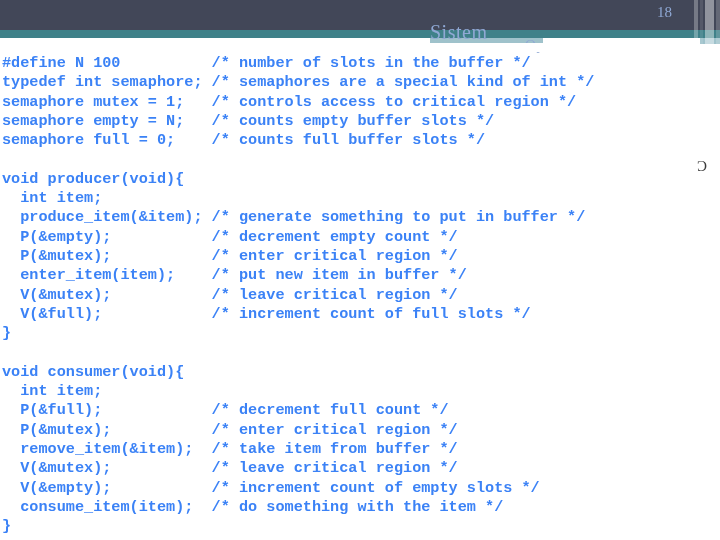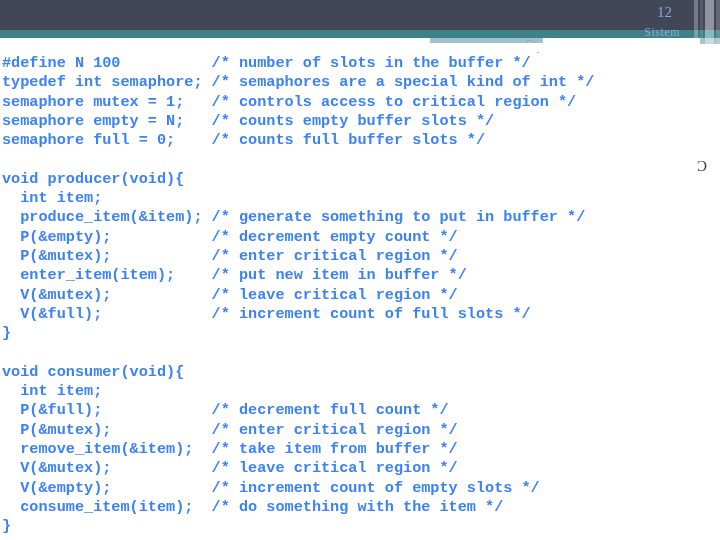--- a/index.html
+++ b/index.html
@@ -61,23 +61,23 @@
   .wb-mid   { left: 430px; top: 43px; width: 270px; height: 4px; }
   .wb-low   { left: 0;    top: 47px; width: 720px; height: 5px; }
   .wb-under { left: 543px; top: 38px; width: 157px; height: 6px; }
 
   
   #header-title {
     position: absolute;
     left: 430px;
     top: 25px;
     width: 250px;
-    text-align: right;
+    text-align: left;
     font-family: "Liberation Serif", "DejaVu Serif", serif;
-    font-size: 12px;
+    font-size: 20px;
     color: #8fa8d4;
     line-height: 15px;
     letter-spacing: 0.5px;
   }
   #header-subtitle {
     position: absolute;
     left: 425px;
     top: 38px;
     width: 250px;
     text-align: center;
@@ -141,18 +141,18 @@
   <div class="vstripe vs4"></div>
 
   <div id="header-title">Sistem</div>
   <div id="header-subtitle">Operasi</div>
 
   <div class="whitebar wb-left"></div>
   <div class="whitebar wb-under"></div>
   <div class="whitebar wb-mid"></div>
   <div class="whitebar wb-low"></div>
 
-  <div id="page-number">12</div>
+  <div id="page-number">18</div>
 </div>
 
 <div id="margin-glyph">Ɔ</div>
 
 <div id="code-body"><div class="code-line">#define N 100          /* number of slots in the buffer */</div><div class="code-line">typedef int semaphore; /* semaphores are a special kind of int */</div><div class="code-line">semaphore mutex = 1;   /* controls access to critical region */</div><div class="code-line">semaphore empty = N;   /* counts empty buffer slots */</div><div class="code-line">semaphore full = 0;    /* counts full buffer slots */</div><div class="code-line code-blank">&nbsp;</div><div class="code-line">void producer(void){</div><div class="code-line">  int item;</div><div class="code-line">  produce_item(&amp;item); /* generate something to put in buffer */</div><div class="code-line">  P(&amp;empty);           /* decrement empty count */</div><div class="code-line">  P(&amp;mutex);           /* enter critical region */</div><div class="code-line">  enter_item(item);    /* put new item in buffer */</div><div class="code-line">  V(&amp;mutex);           /* leave critical region */</div><div class="code-line">  V(&amp;full);            /* increment count of full slots */</div><div class="code-line">}</div><div class="code-line code-blank">&nbsp;</div><div class="code-line">void consumer(void){</div><div class="code-line">  int item;</div><div class="code-line">  P(&amp;full);            /* decrement full count */</div><div class="code-line">  P(&amp;mutex);           /* enter critical region */</div><div class="code-line">  remove_item(&amp;item);  /* take item from buffer */</div><div class="code-line">  V(&amp;mutex);           /* leave critical region */</div><div class="code-line">  V(&amp;empty);           /* increment count of empty slots */</div><div class="code-line">  consume_item(item);  /* do something with the item */</div><div class="code-line">}</div></div>
 
 </body></html>

